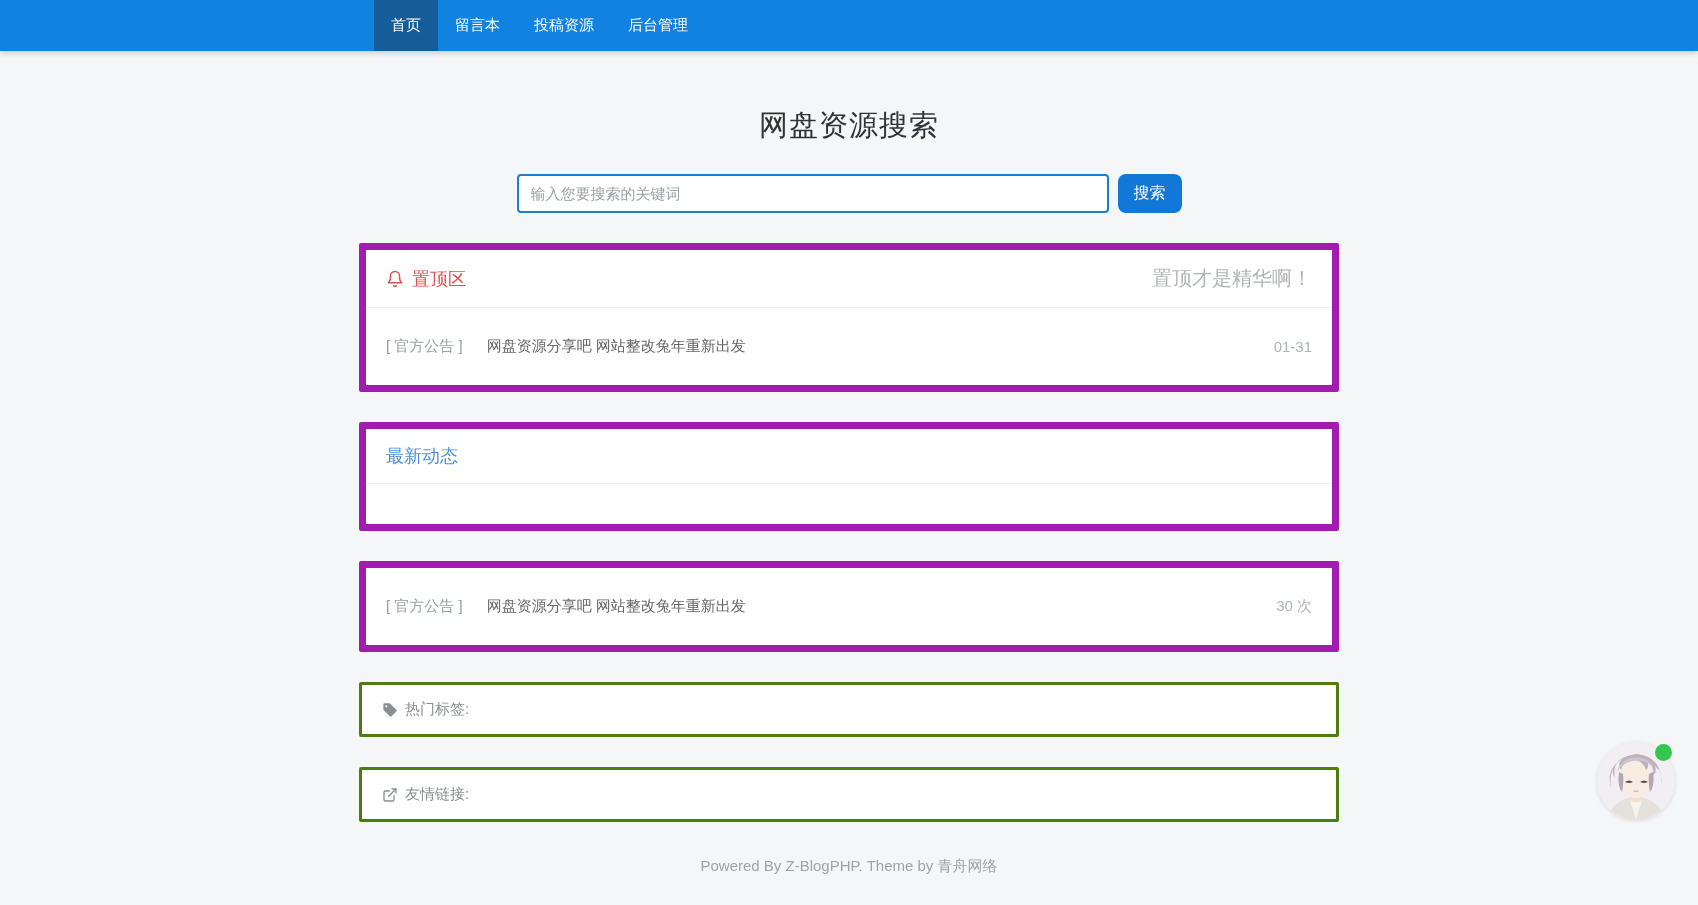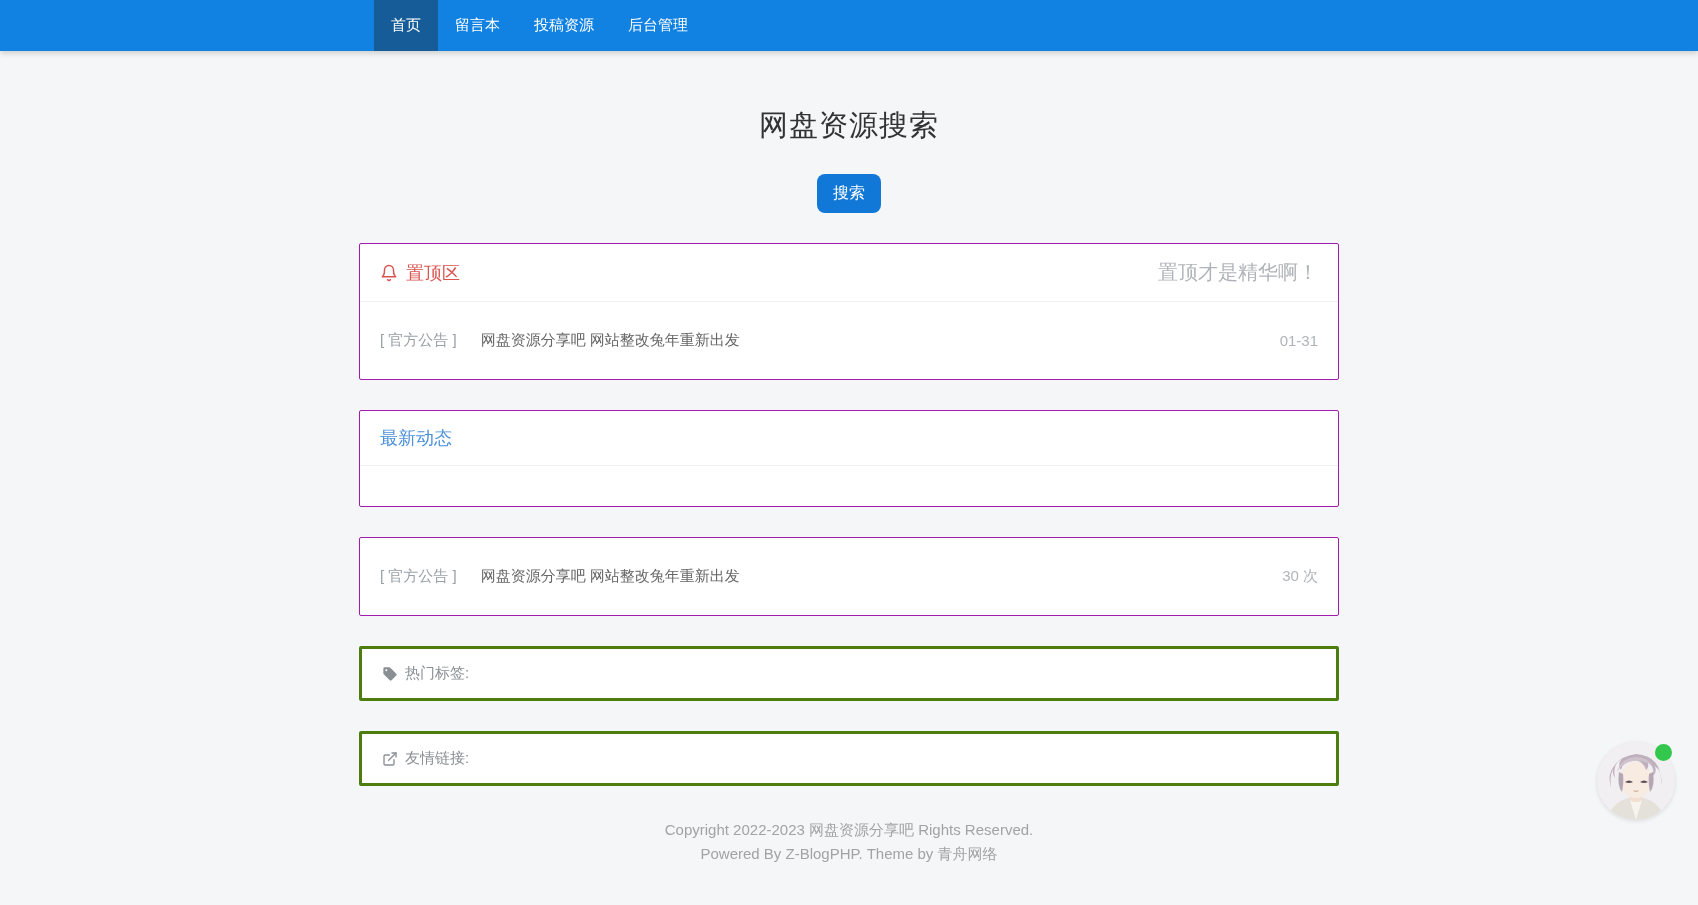--- a/index.html
+++ b/index.html
@@ -88,21 +88,21 @@
     font-size:16px;
     border:none;
     border-radius:8px;
     cursor:pointer;
     font-family:inherit;
   }
   
   .container{width:980px;margin:0 auto;}
   .card{
     background:#ffffff;
-    border:1px solid #a21caf;
+    border:7px solid #a21caf;
     border-radius:2px;
     margin-top:30px;
   }
   .card-header{
     display:flex;
     align-items:center;
     justify-content:space-between;
     padding:15px 20px;
     border-bottom:1px solid #f0f0f0;
   }
@@ -183,20 +183,21 @@
     <a class="nav-item active">首页</a>
     <a class="nav-item">留言本</a>
     <a class="nav-item">投稿资源</a>
     <a class="nav-item">后台管理</a>
   </div>
 </div>
 
 <div class="hero">
   <h1 class="hero-title">网盘资源搜索</h1>
   <div class="search-row">
+    <input class="search-input" type="text" placeholder="输入您要搜索的关键词" style="">
     <button class="search-btn">搜索</button>
   </div>
 </div>
 
 <div class="container">
 
   <div class="card">
     <div class="card-header">
       <div class="card-title red">
         <span class="icon">
@@ -247,21 +248,20 @@
       <svg width="16" height="16" viewBox="0 0 24 24" fill="none" stroke="#8a8f94" stroke-width="2" stroke-linecap="round" stroke-linejoin="round">
         <path d="M18 13v6a2 2 0 0 1-2 2H5a2 2 0 0 1-2-2V8a2 2 0 0 1 2-2h6"></path>
         <polyline points="15 3 21 3 21 9"></polyline>
         <line x1="10" y1="14" x2="21" y2="3"></line>
       </svg>
     </span>
     <span>友情链接:</span>
   </div>
 
   <div class="footer">
-    <div>Copyright 2022-2023 网盘资源分享吧 Rights Reserved.</div>
     <div>Powered By Z-BlogPHP. Theme by 青舟网络</div>
   </div>
 
 </div>
 
 <div class="chat-widget">
   <div class="chat-avatar">
     <svg width="78" height="78" viewBox="0 0 78 78">
       <defs>
         <clipPath id="avclip">

